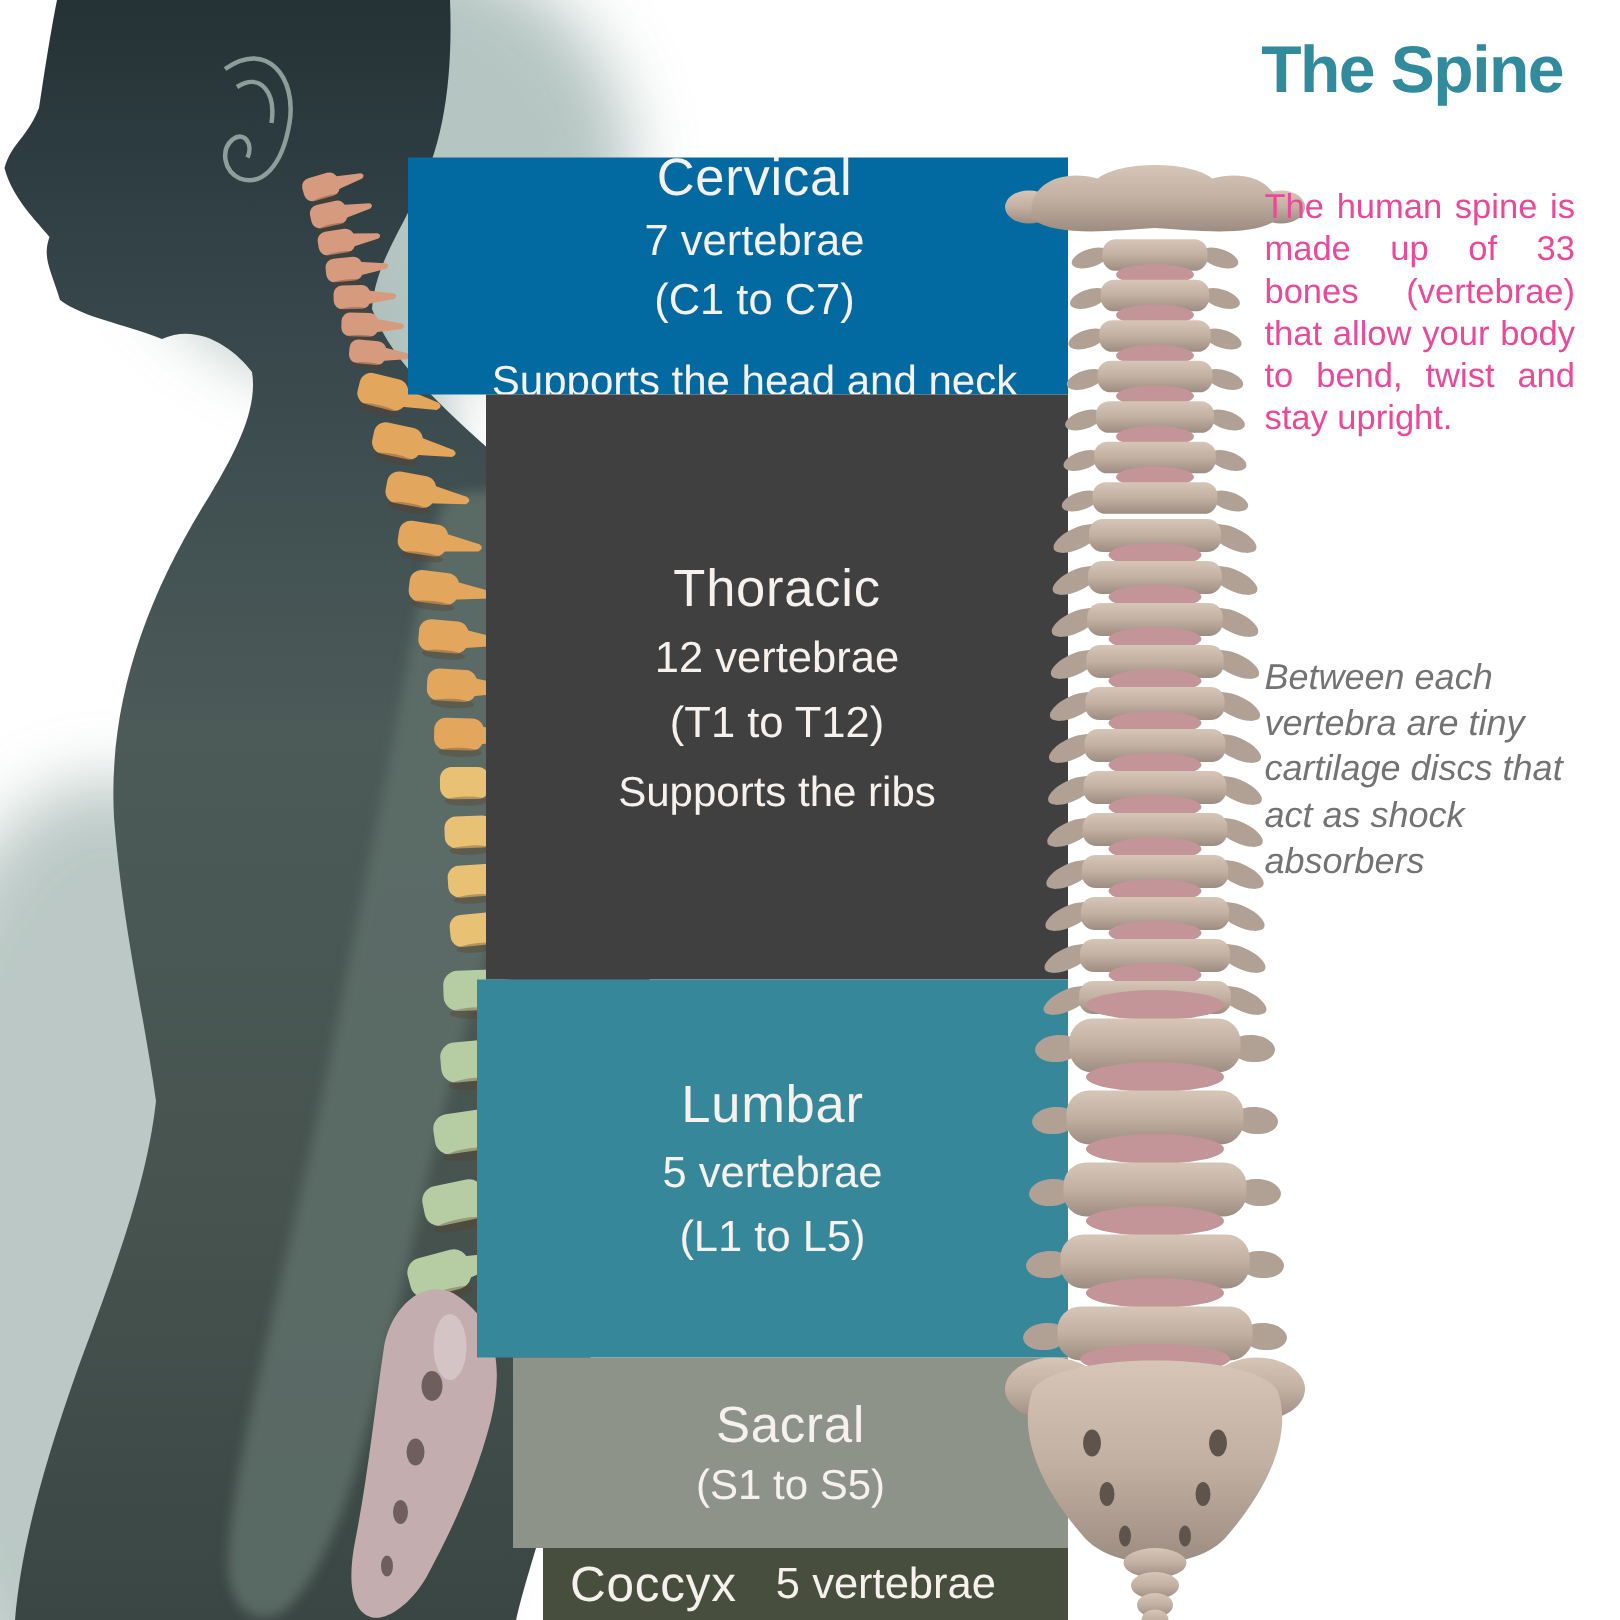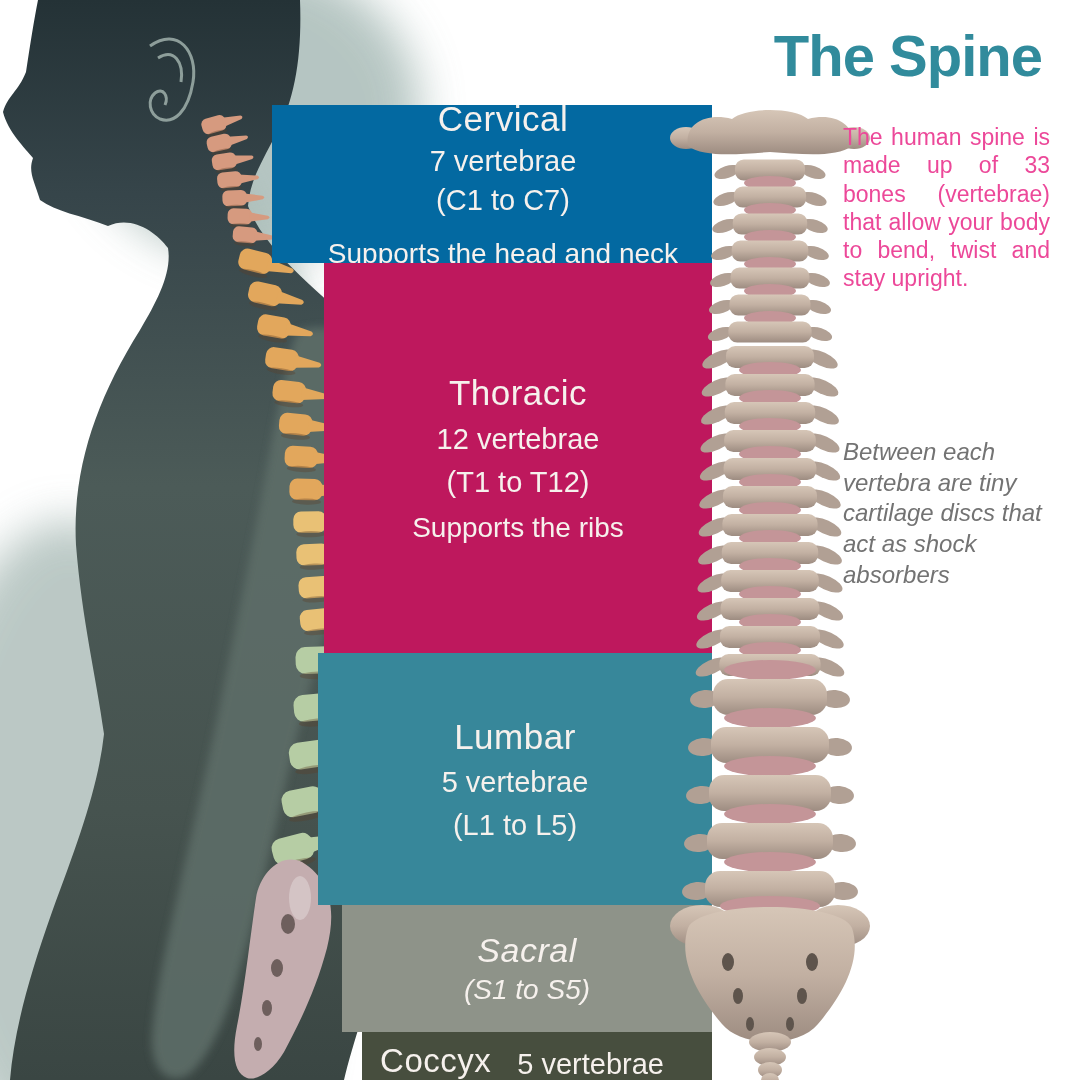--- a/index.html
+++ b/index.html
@@ -12,30 +12,30 @@
   
   .band{position:absolute;z-index:2;display:flex;flex-direction:column;align-items:center;
         justify-content:center;color:#f6f1ed;text-align:center;line-height:1.12;}
   .band .h{font-size:35px;font-weight:500;letter-spacing:.5px;}
   .band .l{font-size:29px;font-weight:400;}
   #band-cervical{left:272px;top:105px;width:440px;height:158px;gap:7px;padding-left:22px;box-sizing:border-box;}
   #band-cervical .l3{font-size:28px;margin-top:14px;}
   #band-thoracic{left:324px;top:263px;width:388px;height:390px;gap:11px;}
   #band-thoracic .l3{font-size:28px;margin-top:2px;}
   #band-lumbar{left:318px;top:653px;width:394px;height:252px;gap:10px;}
-  #band-sacral{left:342px;top:905px;width:370px;height:127px;gap:5px;font-style:italic;}
+  #band-sacral{left:342px;top:905px;width:370px;height:127px;gap:5px;}
   #band-sacral .h{font-size:34px;}
   #band-sacral .l{font-size:28px;}
   #band-coccyx{left:362px;top:1032px;width:350px;height:48px;flex-direction:row;
-               align-items:flex-end;gap:26px;padding-right:30px;box-sizing:border-box;}
+               align-items:center;gap:26px;padding-right:30px;box-sizing:border-box;}
   #band-coccyx .h{font-size:33px;}
   #band-coccyx .l{font-size:29px;}
 
   .page-title{position:absolute;z-index:4;top:22px;right:38px;width:420px;text-align:right;
-              font-size:58px;font-weight:800;letter-spacing:-1px;color:#318b9c;}
+              font-size:44px;font-weight:800;letter-spacing:-1px;color:#318b9c;}
   .intro-text{position:absolute;z-index:4;left:843px;top:123px;width:207px;
               font-size:23px;line-height:1.23;text-align:justify;color:#ec4899;}
   .note-text{position:absolute;z-index:4;left:843px;top:437px;width:218px;
              font-size:24px;font-style:italic;line-height:1.28;color:#737373;}
 </style>
 </head>
 <body>
 
 <div class="canvas">
 
@@ -235,21 +235,21 @@
     </g>
   </svg>
 
   <div class="band" id="band-cervical" style="background: #0369a1;">
     <div class="h">Cervical</div>
     <div class="l">7 vertebrae</div>
     <div class="l">(C1 to C7)</div>
     <div class="l l3">Supports the head and neck</div>
   </div>
 
-  <div class="band" id="band-thoracic" style="background: #be185d;">
+  <div class="band" id="band-thoracic" style="background: #404040;">
     <div class="h">Thoracic</div>
     <div class="l">12 vertebrae</div>
     <div class="l">(T1 to T12)</div>
     <div class="l l3">Supports the ribs</div>
   </div>
 
   <div class="band" id="band-lumbar" style="background: rgb(55, 135, 154); text-align: center;">
     <div class="h">Lumbar</div>
     <div class="l">5 vertebrae</div>
     <div class="l">(L1 to L5)</div>

